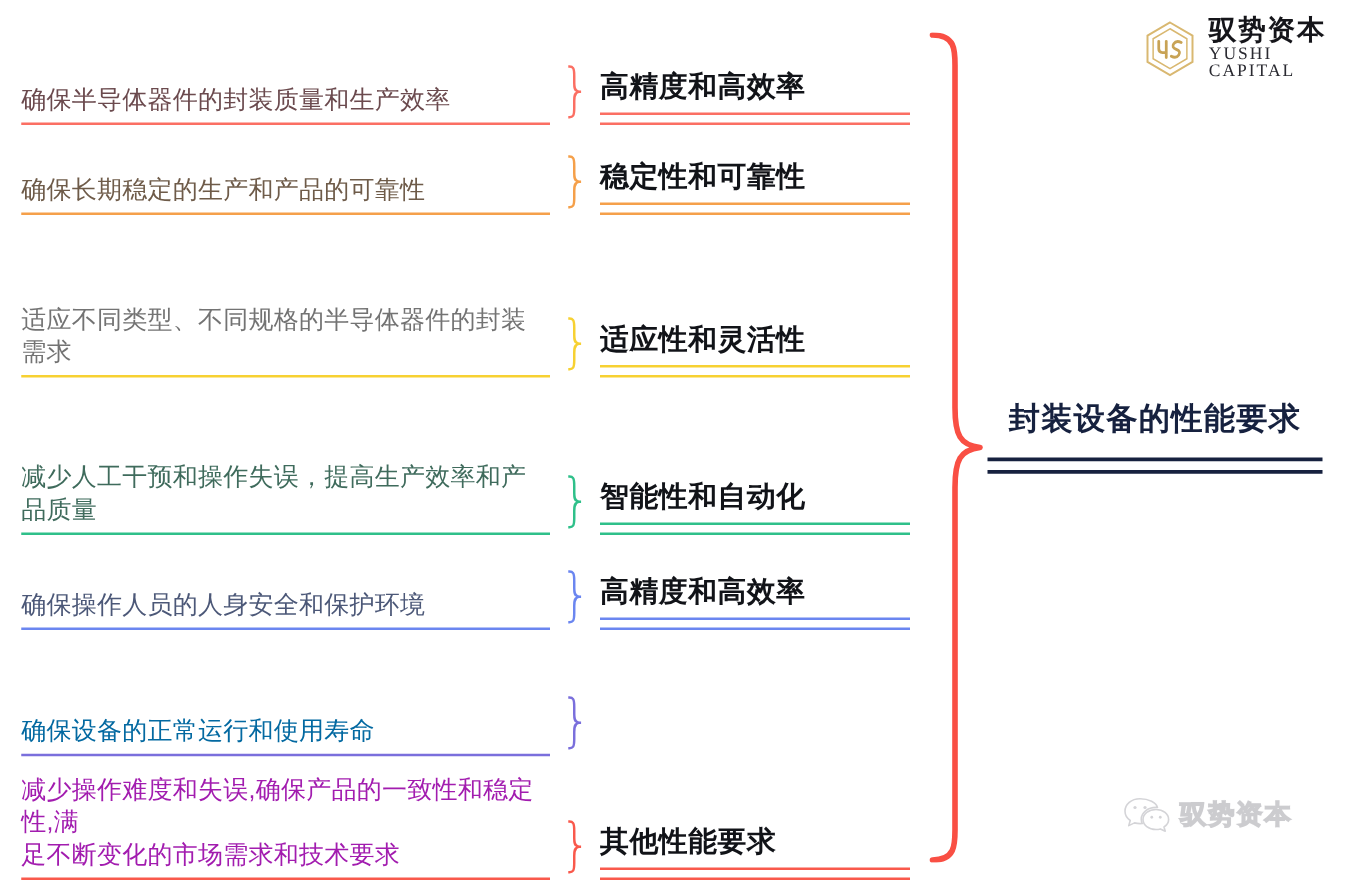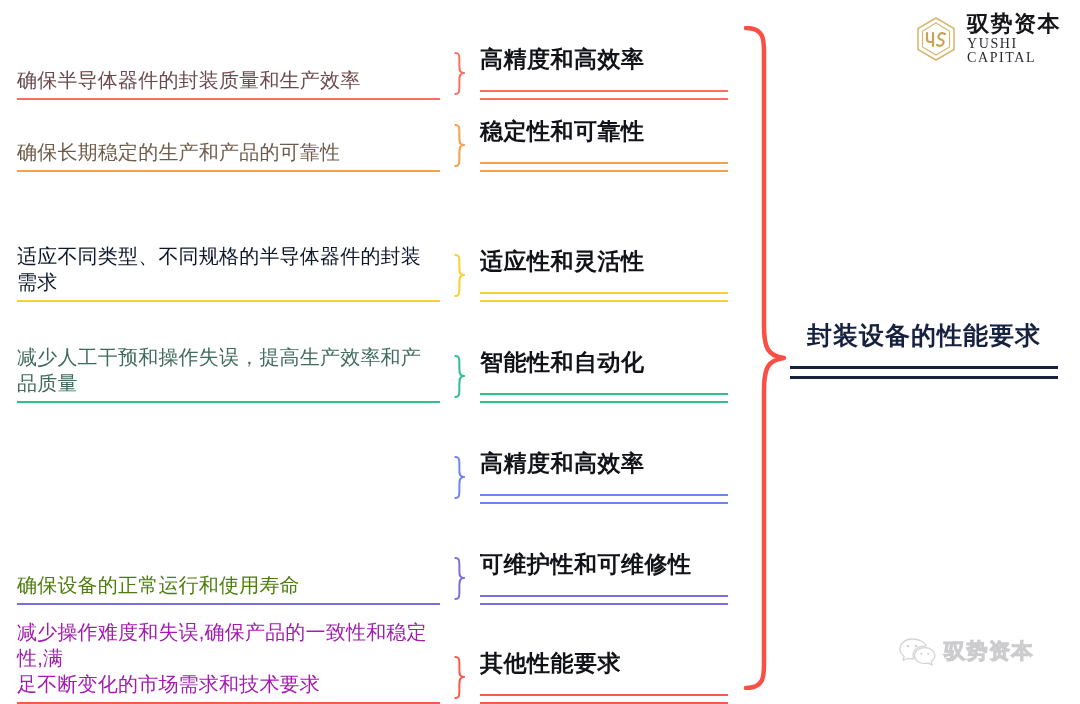--- a/index.html
+++ b/index.html
@@ -64,21 +64,21 @@
     left: 480px;
     width: 248px;
     bottom: 0;
   }
   .right-text {
     font-size: 23px;
     font-weight: bold;
     color: #111318;
     letter-spacing: 0.5px;
     line-height: 30px;
-    padding-bottom: 16px;
+    padding-bottom: 6px;
     white-space: nowrap;
   }
   .right-rule {
     height: 6px;
     border-top-style: solid;
     border-top-width: 2.2px;
     border-bottom-style: solid;
     border-bottom-width: 2.2px;
   }
 
@@ -185,57 +185,57 @@
           <div class="left-rule" style="border-top-color: rgb(245, 160, 74);"></div>
         </div>
         <div class="brace" style="color: rgb(245, 160, 74);">}</div>
         <div class="right-cell">
           <div class="right-text">稳定性和可靠性</div>
           <div class="right-rule" style="border-top-color: rgb(245, 160, 74); border-bottom-color: rgb(245, 160, 74);"></div>
         </div>
       </div>
       <div class="row" style="top: 202px; height: 100px;">
         <div class="left-cell">
-          <div class="left-text" style="color: #0f172a;">适应不同类型、不同规格的半导体器件的封装需求</div>
+          <div class="left-text" style="color: #737373;">适应不同类型、不同规格的半导体器件的封装需求</div>
           <div class="left-rule" style="border-top-color: rgb(247, 209, 50);"></div>
         </div>
         <div class="brace" style="color: rgb(247, 209, 50);">}</div>
         <div class="right-cell">
           <div class="right-text">适应性和灵活性</div>
           <div class="right-rule" style="border-top-color: rgb(247, 209, 50); border-bottom-color: rgb(247, 209, 50);"></div>
         </div>
       </div>
-      <div class="row" style="top: 303px; height: 100px;">
+      <div class="row" style="top: 303px; height: 125px;">
         <div class="left-cell">
           <div class="left-text" style="color: rgb(63, 107, 92);">减少人工干预和操作失误，提高生产效率和产品质量</div>
           <div class="left-rule" style="border-top-color: rgb(47, 192, 138);"></div>
         </div>
         <div class="brace" style="color: rgb(47, 192, 138);">}</div>
         <div class="right-cell">
           <div class="right-text">智能性和自动化</div>
           <div class="right-rule" style="border-top-color: rgb(47, 192, 138); border-bottom-color: rgb(47, 192, 138);"></div>
         </div>
       </div>
       <div class="row" style="top: 404px; height: 100px;">
+        <div class="left-cell">
+          <div class="left-text" style="color: rgb(76, 88, 120);">确保操作人员的人身安全和保护环境</div>
+          <div class="left-rule" style="border-top-color: rgb(107, 134, 240);"></div>
+        </div>
         <div class="brace" style="color: rgb(107, 134, 240);">}</div>
         <div class="right-cell">
           <div class="right-text">高精度和高效率</div>
           <div class="right-rule" style="border-top-color: rgb(107, 134, 240); border-bottom-color: rgb(107, 134, 240);"></div>
         </div>
       </div>
       <div class="row" style="top: 505px; height: 100px;">
         <div class="left-cell">
-          <div class="left-text" style="color: #4d7c0f;">确保设备的正常运行和使用寿命</div>
+          <div class="left-text" style="color: #0369a1;">确保设备的正常运行和使用寿命</div>
           <div class="left-rule" style="border-top-color: rgb(122, 111, 220);"></div>
         </div>
         <div class="brace" style="color: rgb(122, 111, 220);">}</div>
-        <div class="right-cell">
-          <div class="right-text">可维护性和可维修性</div>
-          <div class="right-rule" style="border-top-color: rgb(122, 111, 220); border-bottom-color: rgb(122, 111, 220);"></div>
-        </div>
       </div>
       <div class="row" style="top: 596px; height: 108px;">
         <div class="left-cell">
           <div class="left-text" style="color: #a21caf;">减少操作难度和失误,确保产品的一致性和稳定性,满
 足不断变化的市场需求和技术要求</div>
           <div class="left-rule" style="border-top-color: rgb(249, 89, 76);"></div>
         </div>
         <div class="brace" style="color: rgb(249, 89, 76);">}</div>
         <div class="right-cell">
           <div class="right-text">其他性能要求</div>

